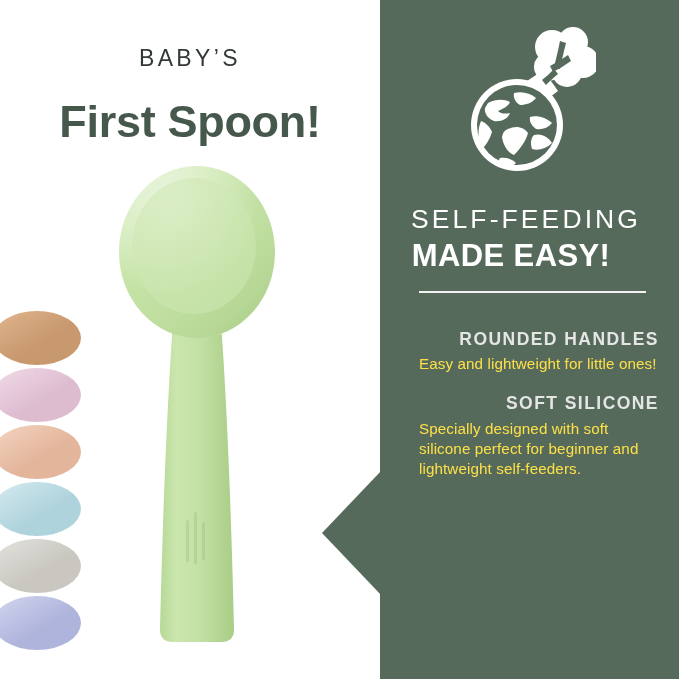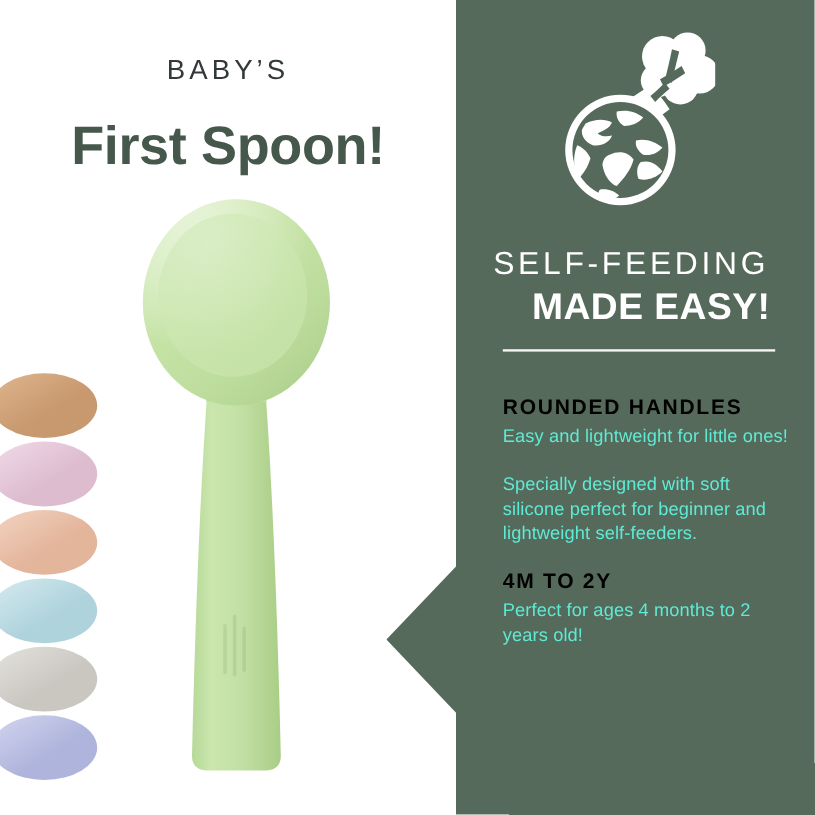--- a/index.html
+++ b/index.html
@@ -43,37 +43,37 @@
   #arrow-notch svg{display:block;width:60px;height:126px;}
 
   #logo{position:absolute;left:88px;top:25px;width:128px;height:168px;}
   #logo svg{display:block;width:128px;height:168px;}
 
   .brand-l1{
     position:absolute;left:0;top:204px;width:292px;text-align:center;
     color:#ffffff;font-size:26.5px;font-weight:300;letter-spacing:3.1px;
   }
   .brand-l2{
-    position:absolute;left:0;top:238px;width:262px;text-align:right;
+    position:absolute;left:0;top:238px;width:262px;text-align:center;
     color:#ffffff;font-size:31px;font-weight:800;letter-spacing:0.4px;
   }
   #divider{
     position:absolute;left:39px;top:291px;width:227px;height:2px;
     background:#ffffff;opacity:.92;
   }
 
   #features{position:absolute;left:39px;top:330px;width:240px;}
   .feature{margin-bottom:20px;}
   .feature:last-child{margin-bottom:0;}
   .f-title{
-    color:#000000;font-size:17.5px;font-weight:800;letter-spacing:1.45px;
-    margin:0 0 5px 0;line-height:1.1;
+    color:#e5e5e5;font-size:17.5px;font-weight:800;letter-spacing:1.45px;
+    margin:0 0 5px 0;line-height:1.1;text-align:right;
   }
   .f-body{
-    color:#5eead4;font-size:15.2px;font-weight:400;line-height:1.33;
+    color:#fde047;font-size:15.2px;font-weight:400;line-height:1.33;
     margin:0;letter-spacing:.1px;
   }
 </style>
 </head>
 <body>
 
 <div id="stage">
 
   <div id="left-panel">
 
@@ -248,25 +248,22 @@
     <div class="brand-l1">SELF-FEEDING</div>
     <div class="brand-l2">MADE EASY!</div>
     <div id="divider"></div>
 
     <div id="features">
         <div class="feature">
           <p class="f-title">ROUNDED HANDLES</p>
           <p class="f-body">Easy and lightweight for little ones!</p>
         </div>
         <div class="feature">
+          <p class="f-title">SOFT SILICONE</p>
           <p class="f-body">Specially designed with soft silicone perfect for beginner and lightweight self-feeders.</p>
-        </div>
-        <div class="feature">
-          <p class="f-title">4M TO 2Y</p>
-          <p class="f-body">Perfect for ages 4 months to 2 years old!</p>
         </div>
       </div>
   </div>
 
   <div id="arrow-notch">
     <svg viewBox="0 0 60 126" xmlns="http://www.w3.org/2000/svg">
       <path d="M60 0 L60 126 L0 63 Z" fill="#566a5c"></path>
     </svg>
   </div>
 

